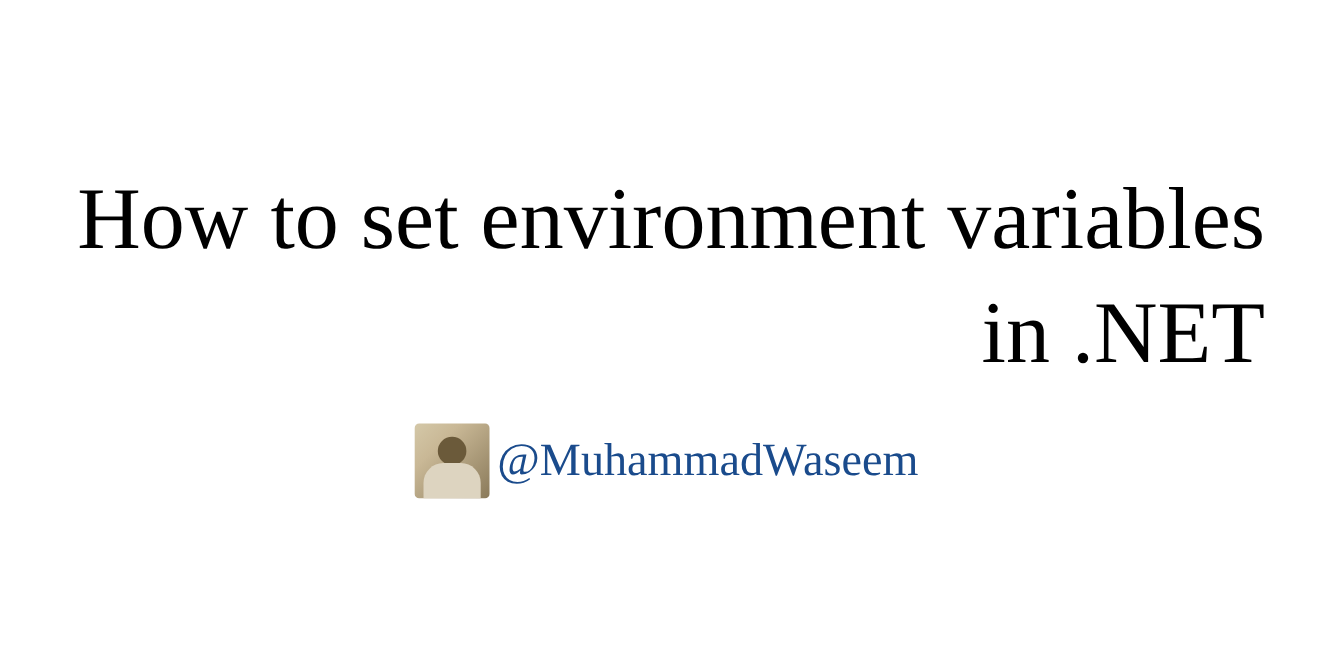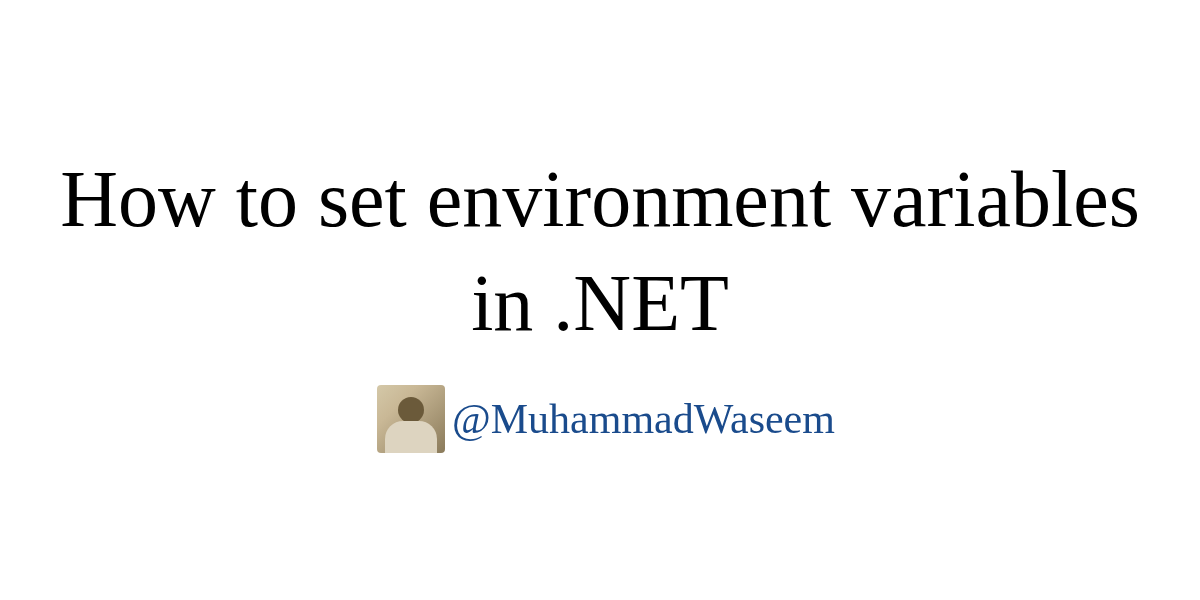--- a/index.html
+++ b/index.html
@@ -15,21 +15,21 @@
       flex-direction: column;
       align-items: center;
       justify-content: center;
       font-family: Georgia, 'Times New Roman', serif;
       overflow: hidden;
     }
     .title {
       font-size: 80px;
       font-weight: 400;
       color: #000000;
-      text-align: center;
+      text-align: right;
       line-height: 1.3;
       max-width: 1100px;
       margin-bottom: 20px;
     }
     .author-row {
       display: flex;
       align-items: center;
       gap: 7px;
       margin-top: 10px;
       margin-left: 12px;

